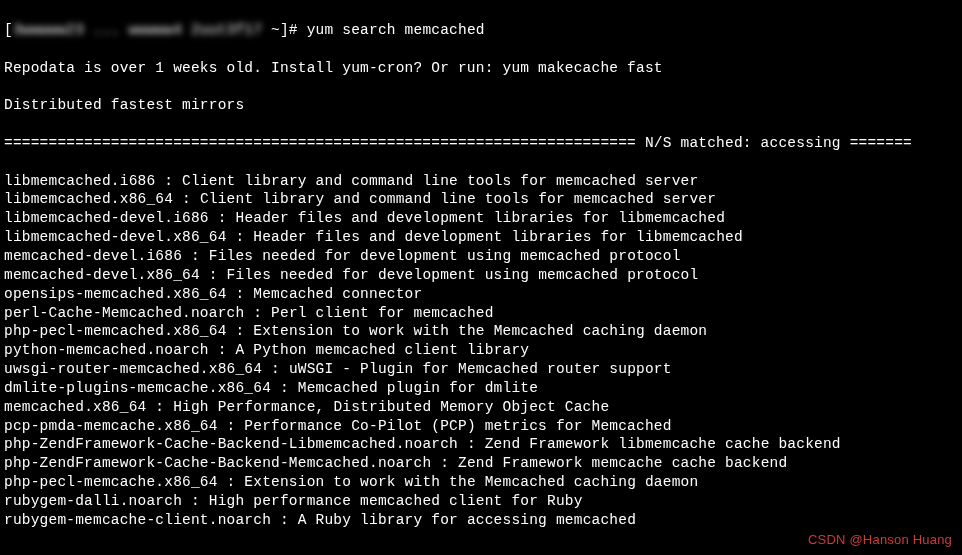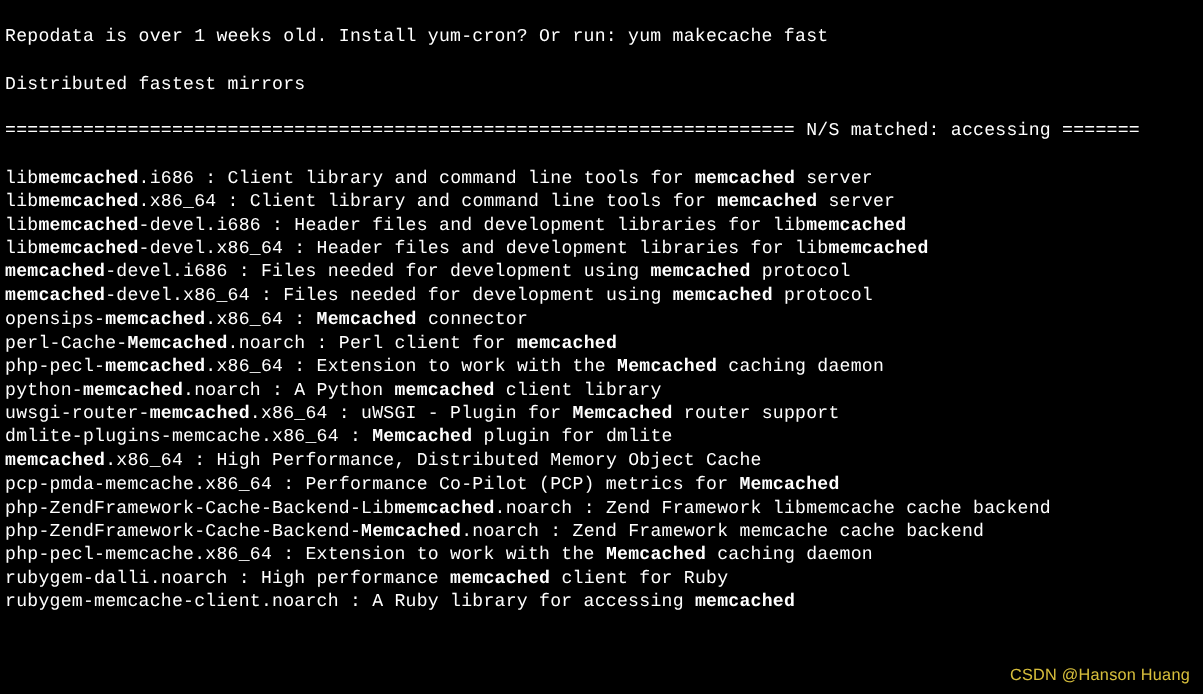--- a/index.html
+++ b/index.html
@@ -12,40 +12,41 @@
     line-height: 1.3;
     width: 962px;
     height: 555px;
     overflow: hidden;
     letter-spacing: 0.2px;
   }
   .term {
     padding: 2px 4px;
     white-space: pre;
   }
-  b { font-weight: bold; }
+  b { font-weight: normal; }
   .watermark {
     position: absolute;
     right: 10px;
     bottom: 6px;
-    color: #fde047;
+    color: #ef4444;
     font-family: sans-serif;
     font-size: 13px;
     opacity: 0.85;
   }
   .blur {
     display: inline-block;
     filter: blur(3px);
     -webkit-filter: blur(3px);
   }
 </style>
 </head>
 <body>
 
 <div class="term">
+<div><span>[<span class="blur">3wwwww23 ... wwwww4 2uut3f17</span><span> ~]# </span></span><span>yum search memcached</span></div>
 <div>Repodata is over 1 weeks old. Install yum-cron? Or run: yum makecache fast</div>
 <div>Distributed fastest mirrors</div>
 <div><span>======================================================================= </span><span>N/S matched: accessing</span><span> =======</span></div>
 <div id="pkg-list"><div><span>lib</span><b>memcached</b><span>.i686</span><span> : </span><span>Client library and command line tools for </span><b>memcached</b><span> server</span></div><div><span>lib</span><b>memcached</b><span>.x86_64</span><span> : </span><span>Client library and command line tools for </span><b>memcached</b><span> server</span></div><div><span>lib</span><b>memcached</b><span>-devel.i686</span><span> : </span><span>Header files and development libraries for lib</span><b>memcached</b><span></span></div><div><span>lib</span><b>memcached</b><span>-devel.x86_64</span><span> : </span><span>Header files and development libraries for lib</span><b>memcached</b><span></span></div><div><span></span><b>memcached</b><span>-devel.i686</span><span> : </span><span>Files needed for development using </span><b>memcached</b><span> protocol</span></div><div><span></span><b>memcached</b><span>-devel.x86_64</span><span> : </span><span>Files needed for development using </span><b>memcached</b><span> protocol</span></div><div><span>opensips-</span><b>memcached</b><span>.x86_64</span><span> : </span><span></span><b>Memcached</b><span> connector</span></div><div><span>perl-Cache-</span><b>Memcached</b><span>.noarch</span><span> : </span><span>Perl client for </span><b>memcached</b><span></span></div><div><span>php-pecl-</span><b>memcached</b><span>.x86_64</span><span> : </span><span>Extension to work with the </span><b>Memcached</b><span> caching daemon</span></div><div><span>python-</span><b>memcached</b><span>.noarch</span><span> : </span><span>A Python </span><b>memcached</b><span> client library</span></div><div><span>uwsgi-router-</span><b>memcached</b><span>.x86_64</span><span> : </span><span>uWSGI - Plugin for </span><b>Memcached</b><span> router support</span></div><div><span>dmlite-plugins-memcache.x86_64</span><b></b><span></span><span> : </span><span></span><b>Memcached</b><span> plugin for dmlite</span></div><div><span></span><b>memcached</b><span>.x86_64</span><span> : </span><span>High Performance, Distributed Memory Object Cache</span><b></b><span></span></div><div><span>pcp-pmda-memcache.x86_64</span><b></b><span></span><span> : </span><span>Performance Co-Pilot (PCP) metrics for </span><b>Memcached</b><span></span></div><div><span>php-ZendFramework-Cache-Backend-Lib</span><b>memcached</b><span>.noarch</span><span> : </span><span>Zend Framework libmemcache cache backend</span><b></b><span></span></div><div><span>php-ZendFramework-Cache-Backend-</span><b>Memcached</b><span>.noarch</span><span> : </span><span>Zend Framework memcache cache backend</span><b></b><span></span></div><div><span>php-pecl-memcache.x86_64</span><b></b><span></span><span> : </span><span>Extension to work with the </span><b>Memcached</b><span> caching daemon</span></div><div><span>rubygem-dalli.noarch</span><b></b><span></span><span> : </span><span>High performance </span><b>memcached</b><span> client for Ruby</span></div><div><span>rubygem-memcache-client.noarch</span><b></b><span></span><span> : </span><span>A Ruby library for accessing </span><b>memcached</b><span></span></div></div>
 
 
 </div>
 
 <div class="watermark">CSDN @Hanson Huang</div>
 

